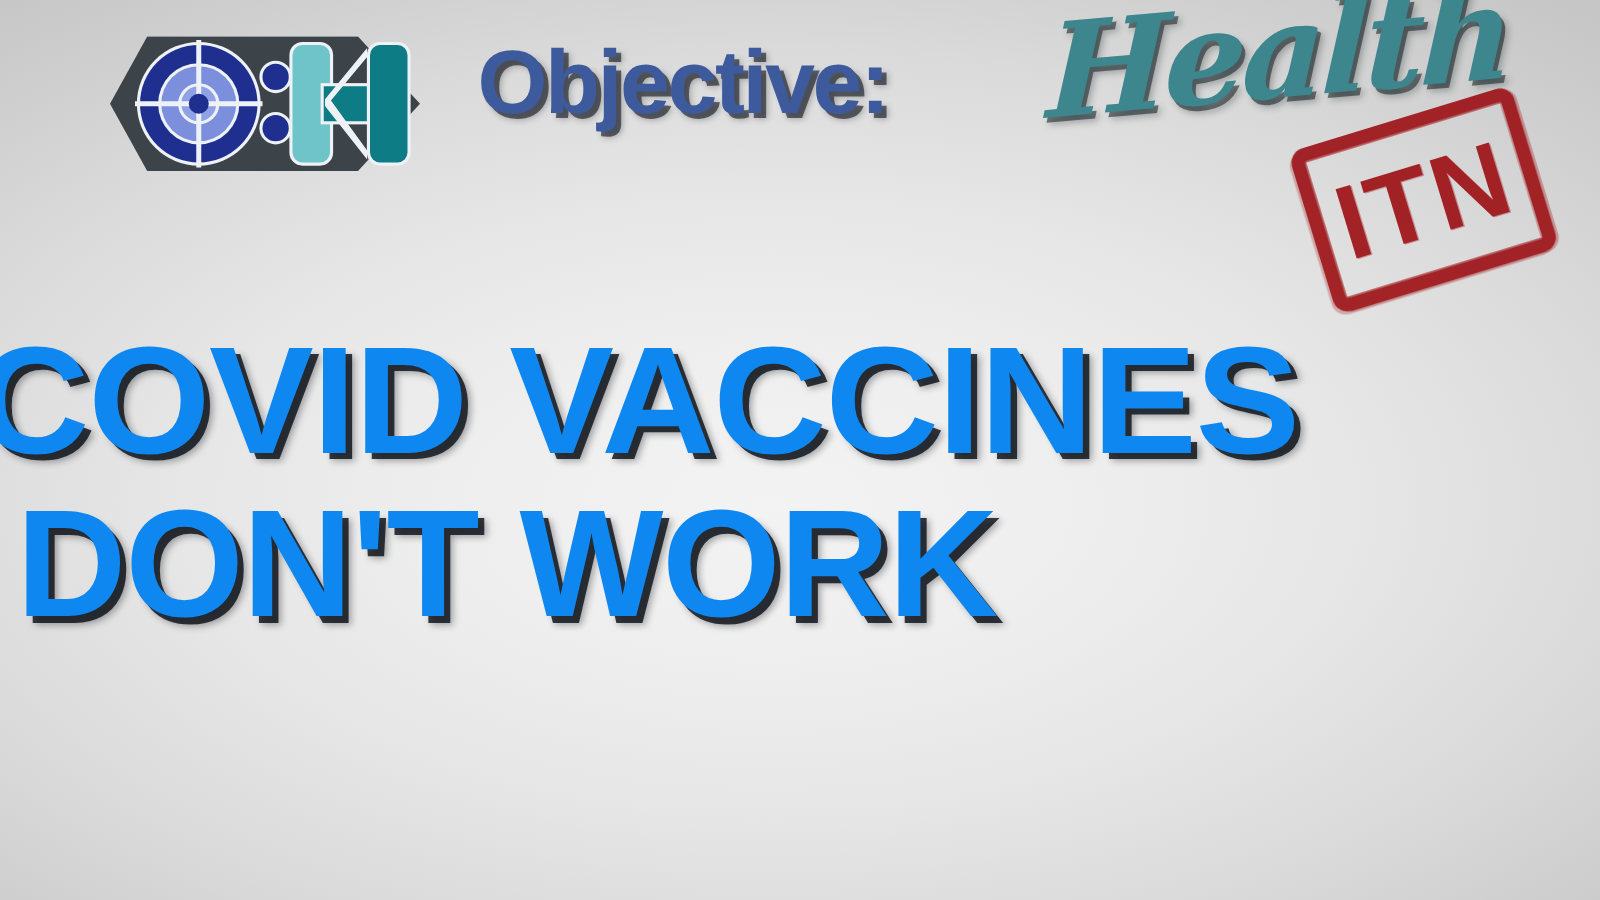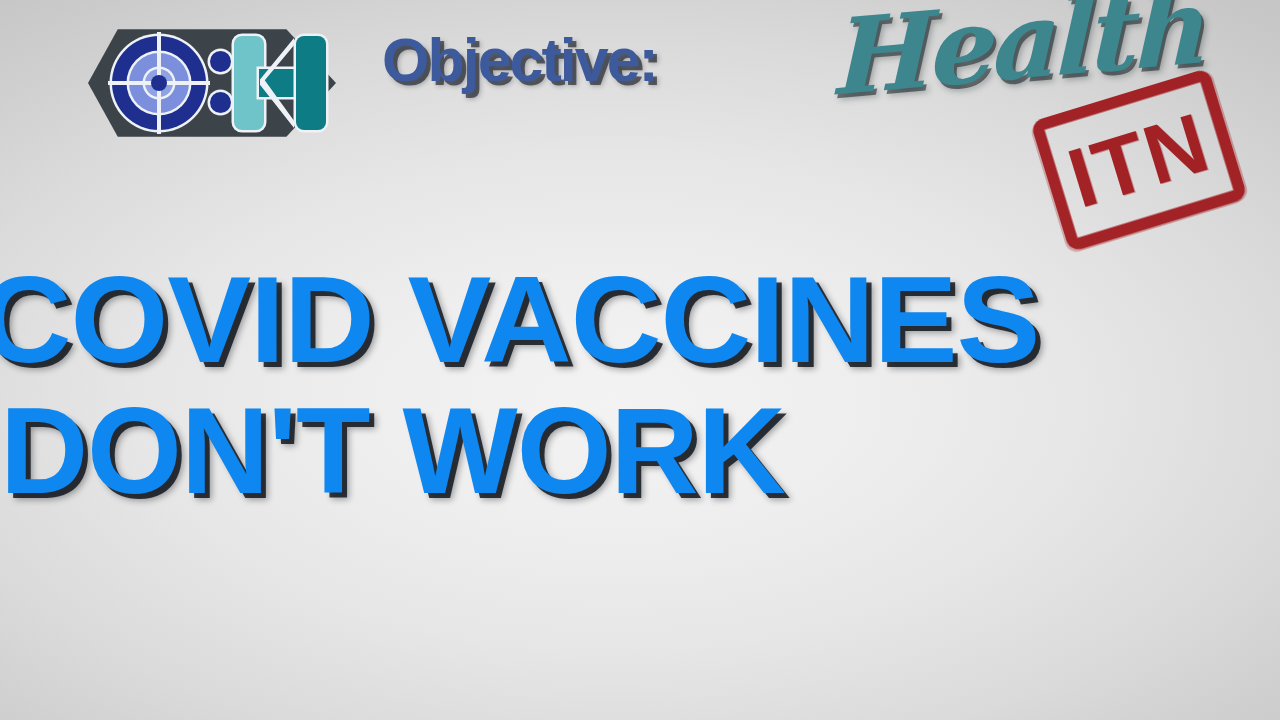--- a/index.html
+++ b/index.html
@@ -164,21 +164,21 @@
     height: 90px;
     background: #eef2f7;
     clip-path: polygon(100% 0%, 100% 8%, 14% 47%, 100% 92%, 100% 100%, 0% 52%, 0% 46%);
   }
 
   
   #wordmark-objective {
     position: absolute;
     left: 382px;
     top: 30px;
-    font-size: 61px;
+    font-size: 72px;
     font-weight: bold;
     letter-spacing: -2px;
     color: #3d5a9c;
     line-height: 1;
     text-shadow:
       4px 4px 0 rgba(20,24,34,0.62),
       5px 5px 5px rgba(20,24,34,0.30);
     white-space: nowrap;
   }
 
@@ -265,20 +265,21 @@
     white-space: nowrap;
     text-shadow:
       5px 5px 0 rgba(8,12,20,0.80),
       7px 7px 6px rgba(8,12,20,0.35);
   }
   #headline .headline-line.line-1 {
     transform: scaleX(1.03);
   }
   #headline .headline-line.line-2 {
     transform: scaleX(1.0);
+    padding-left: 13px;
   }
 </style>
 </head>
 <body>
 
 <div id="canvas">
 
   <div id="brand-bar">
 
     <div id="logo-badge">

